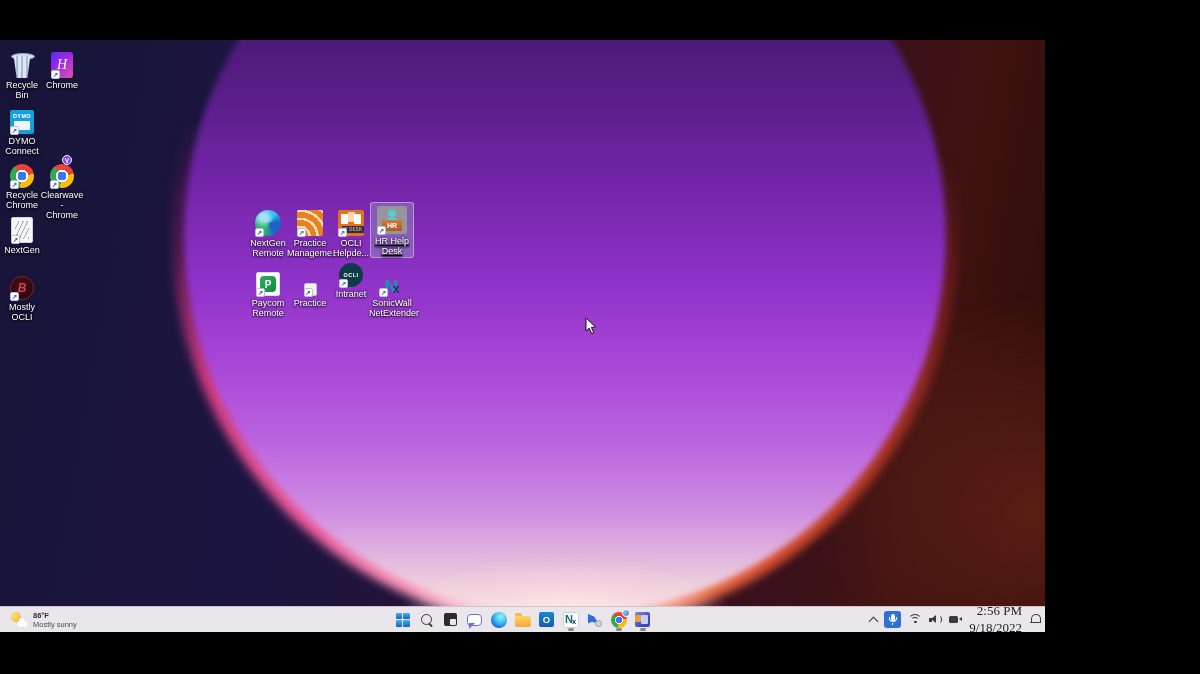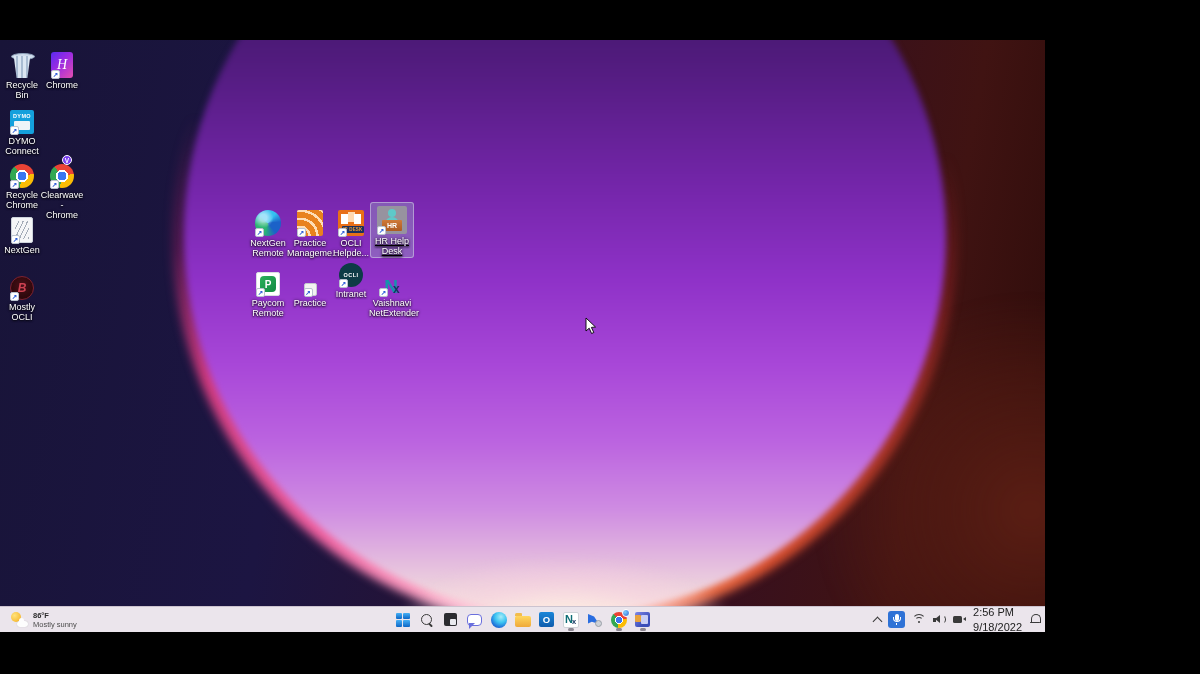--- a/index.html
+++ b/index.html
@@ -172,21 +172,21 @@
   .wifi .a1 { left:0; top:0; width:14px; height:14px; }
   .wifi .a2 { left:3px; top:3px; width:8px; height:8px; }
   .wifi .dot { position:absolute; left:5.8px; top:6.5px; width:2.6px; height:2.6px; border-radius:50%; background:#3a3a3a; }
   .vol { position:relative; width:13px; height:11px; }
   .vol::before { content:""; position:absolute; left:0; top:3.5px; width:3px; height:4px; background:#3a3a3a; }
   .vol::after { content:""; position:absolute; left:2px; top:1px; border:4.5px solid transparent; border-right:5px solid #3a3a3a; border-left:0; }
   .vol .wave { position:absolute; right:0; top:0.5px; width:9px; height:9px; border:1.4px solid transparent; border-right-color:#3a3a3a; border-radius:50%; }
   .cam { position:relative; width:13px; height:9px; }
   .cam::before { content:""; position:absolute; left:0; top:1px; width:9px; height:7px; background:#3a3a3a; border-radius:1.5px; }
   .cam::after { content:""; position:absolute; right:0; top:2px; border:2.5px solid transparent; border-right:3.5px solid #3a3a3a; }
-  .clock { text-align:left; font-size:11px; line-height:1.3; color:#222; }
+  .clock { text-align:right; font-size:13px; line-height:1.3; color:#222;font-family:Liberation Serif, serif; }
   .bell { position:relative; width:10px; height:11px; margin-left:1px; }
   .bell::before { content:""; position:absolute; left:1px; top:0; width:8px; height:8px;
         border:1.4px solid #3a3a3a; border-bottom:none; border-radius:5px 5px 0 0; }
   .bell::after { content:""; position:absolute; left:0; top:8px; width:10px; height:1.4px; background:#3a3a3a; border-radius:1px; }
 </style>
 </head>
 <body>
 
 <div id="stage">
   <div class="desktop">
@@ -321,21 +321,21 @@
       <div class="icon-label">Intranet</div>
     </div>
     <div class="dicon c7">
       <div class="art">
           <span class="g-sonicwall">
             <span class="n">N</span>
             <span class="x">x</span>
           </span>
           <span class="sc"></span>
         </div>
-      <div class="icon-label">Vaishnavi
+      <div class="icon-label">SonicWall
 NetExtender</div>
     </div>
 
     <div class="cursor">
       <svg width="12" height="18" viewBox="0 0 12 18">
           <path d="M1 1 L1 14 L4.2 11.2 L6.6 16.5 L8.8 15.5 L6.4 10.4 L10.5 10 Z" fill="#ffffff" stroke="#000000" stroke-width="0.9"></path>
         </svg>
     </div>
 
     <div class="taskbar">

